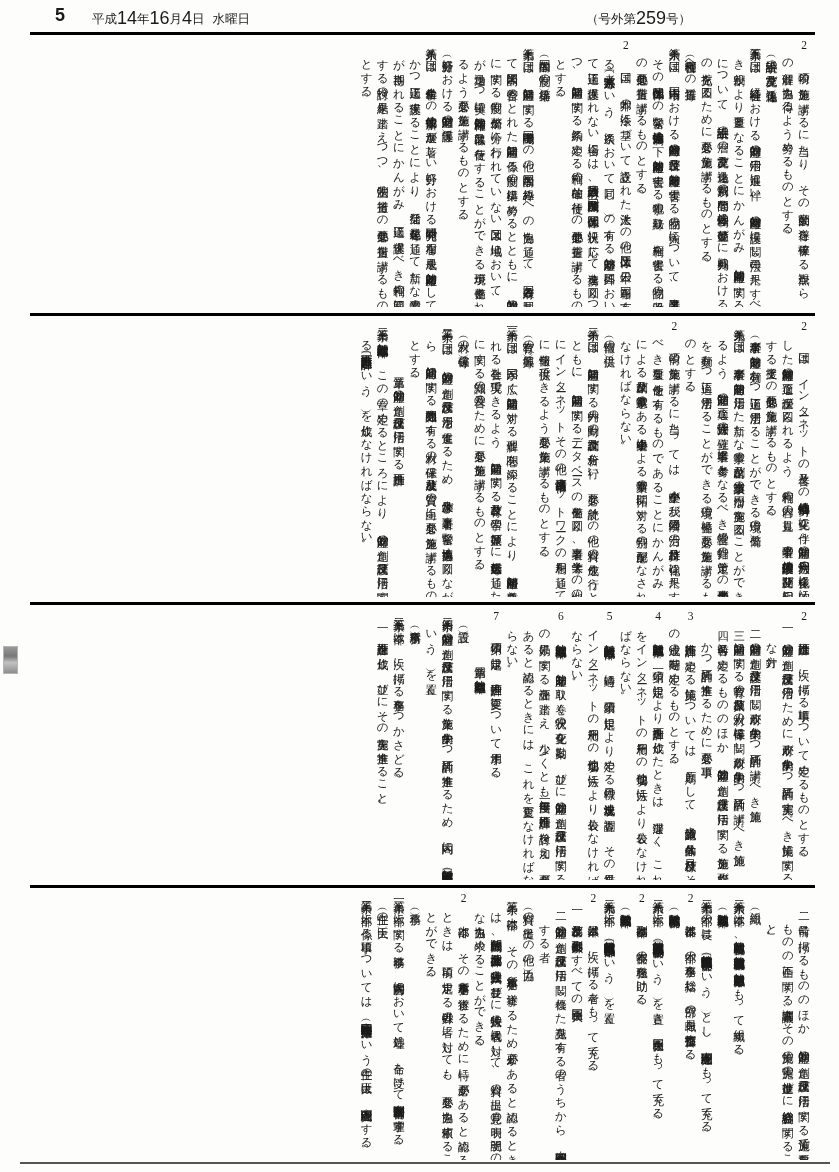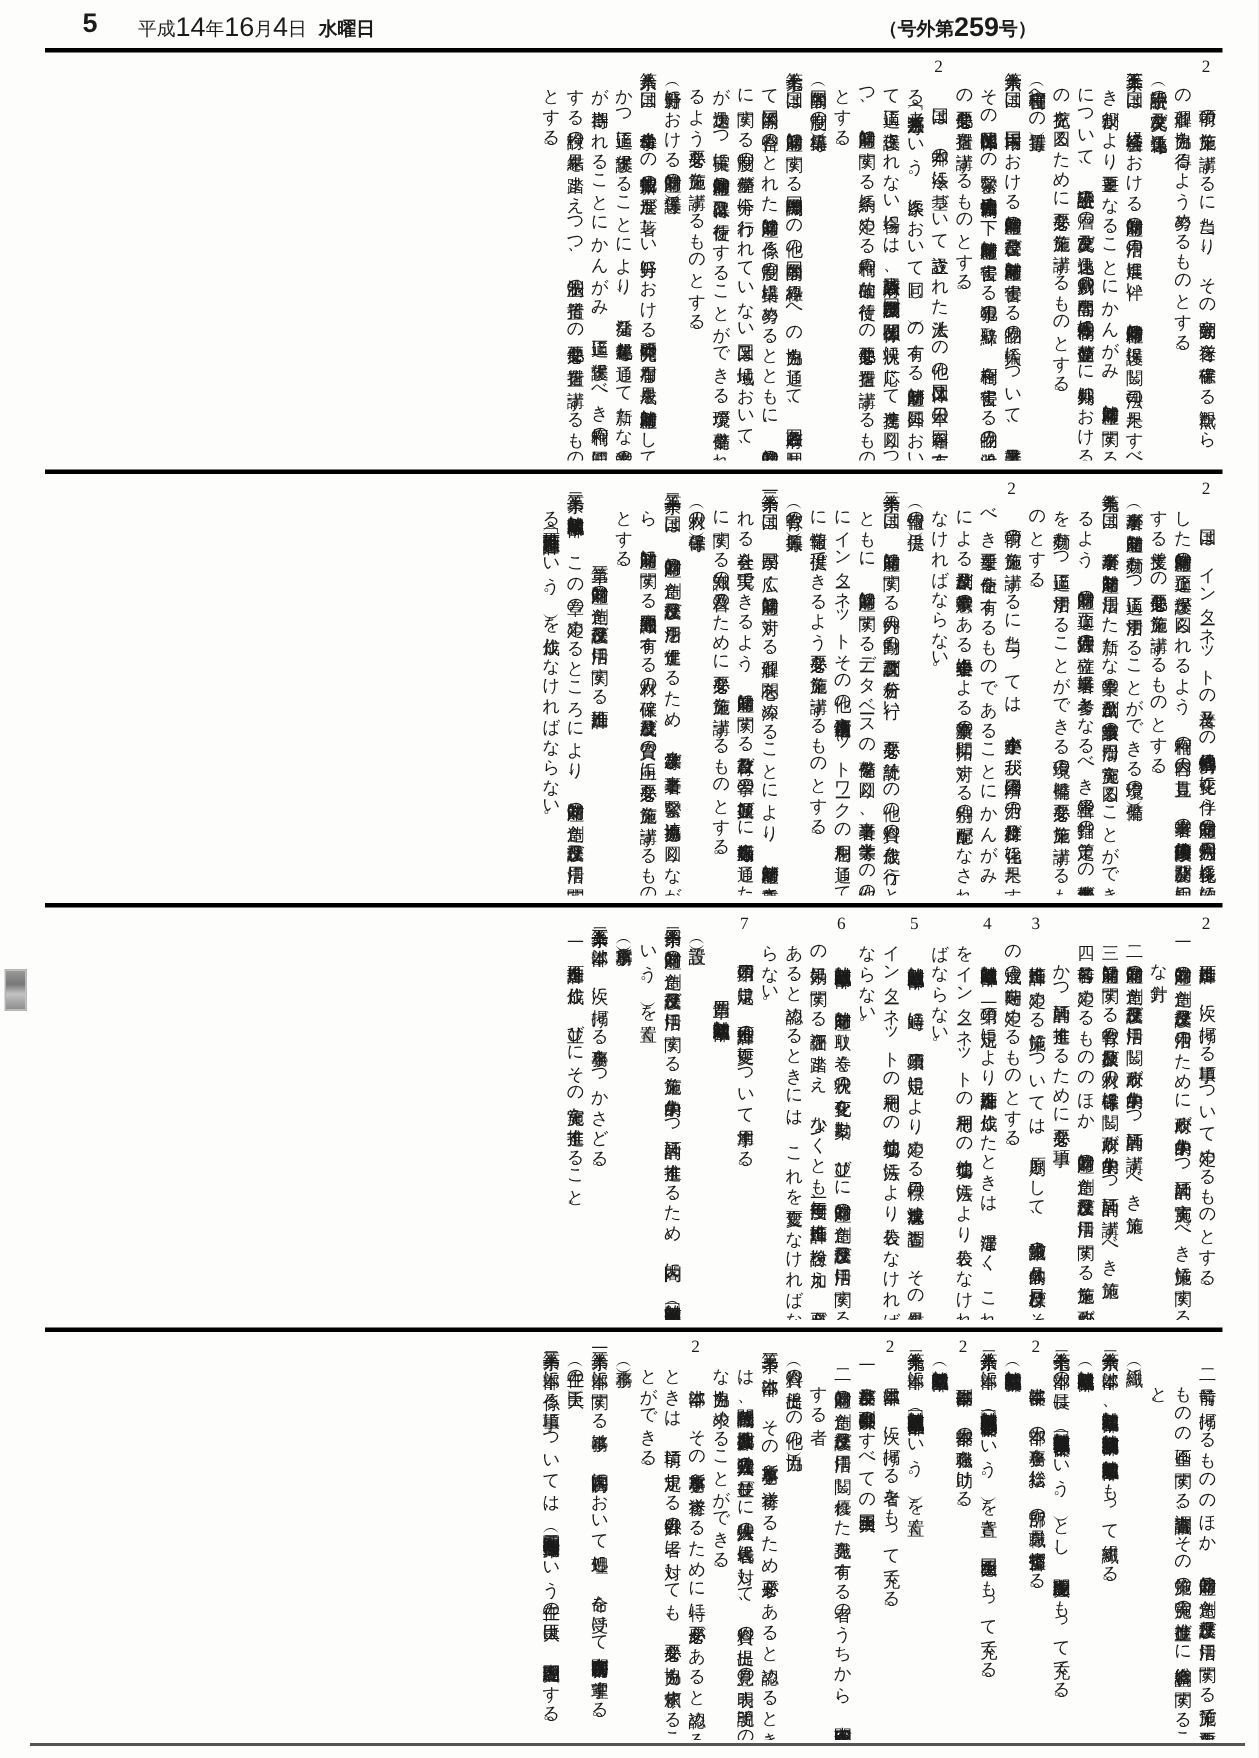--- a/index.html
+++ b/index.html
@@ -10,26 +10,26 @@
   }
 
   
   .header { position:absolute; top:0; left:0; width:839px; height:32px; }
   .hdr-page-num {
     position:absolute; left:55px; top:5px; font-size:18px; font-weight:bold;
     font-family:"Liberation Sans","DejaVu Sans",sans-serif;
   }
   .hdr-date { position:absolute; left:92px; top:8px; font-size:12.5px; white-space:nowrap; }
   .hdr-num  { font-size:18px; font-family:"Liberation Sans","DejaVu Sans",sans-serif; vertical-align:-1px; }
-  .hdr-weekday { margin-left:8px;font-weight:bold; }
+  .hdr-weekday { margin-left:8px; }
   .hdr-title {
     position:absolute; left:424px; top:4px; font-size:17px; font-weight:bold;
     letter-spacing:78px; white-space:nowrap;
   }
-  .hdr-issue { position:absolute; left:586px; top:8px; font-size:12.5px; white-space:nowrap;font-weight:bold; }
+  .hdr-issue { position:absolute; left:586px; top:8px; font-size:12.5px; white-space:nowrap; }
 
   
   .rule { position:absolute; left:30px; width:785px; height:3px; background:#000; }
   .rule-top  { top:32px; }
   .rule-sep1 { top:313px; }
   .rule-sep2 { top:602px; }
   .rule-sep3 { top:885px; }
   .rule-bottom { top:1162px; left:20px; width:810px; height:2px; background:#555; }
 
   

